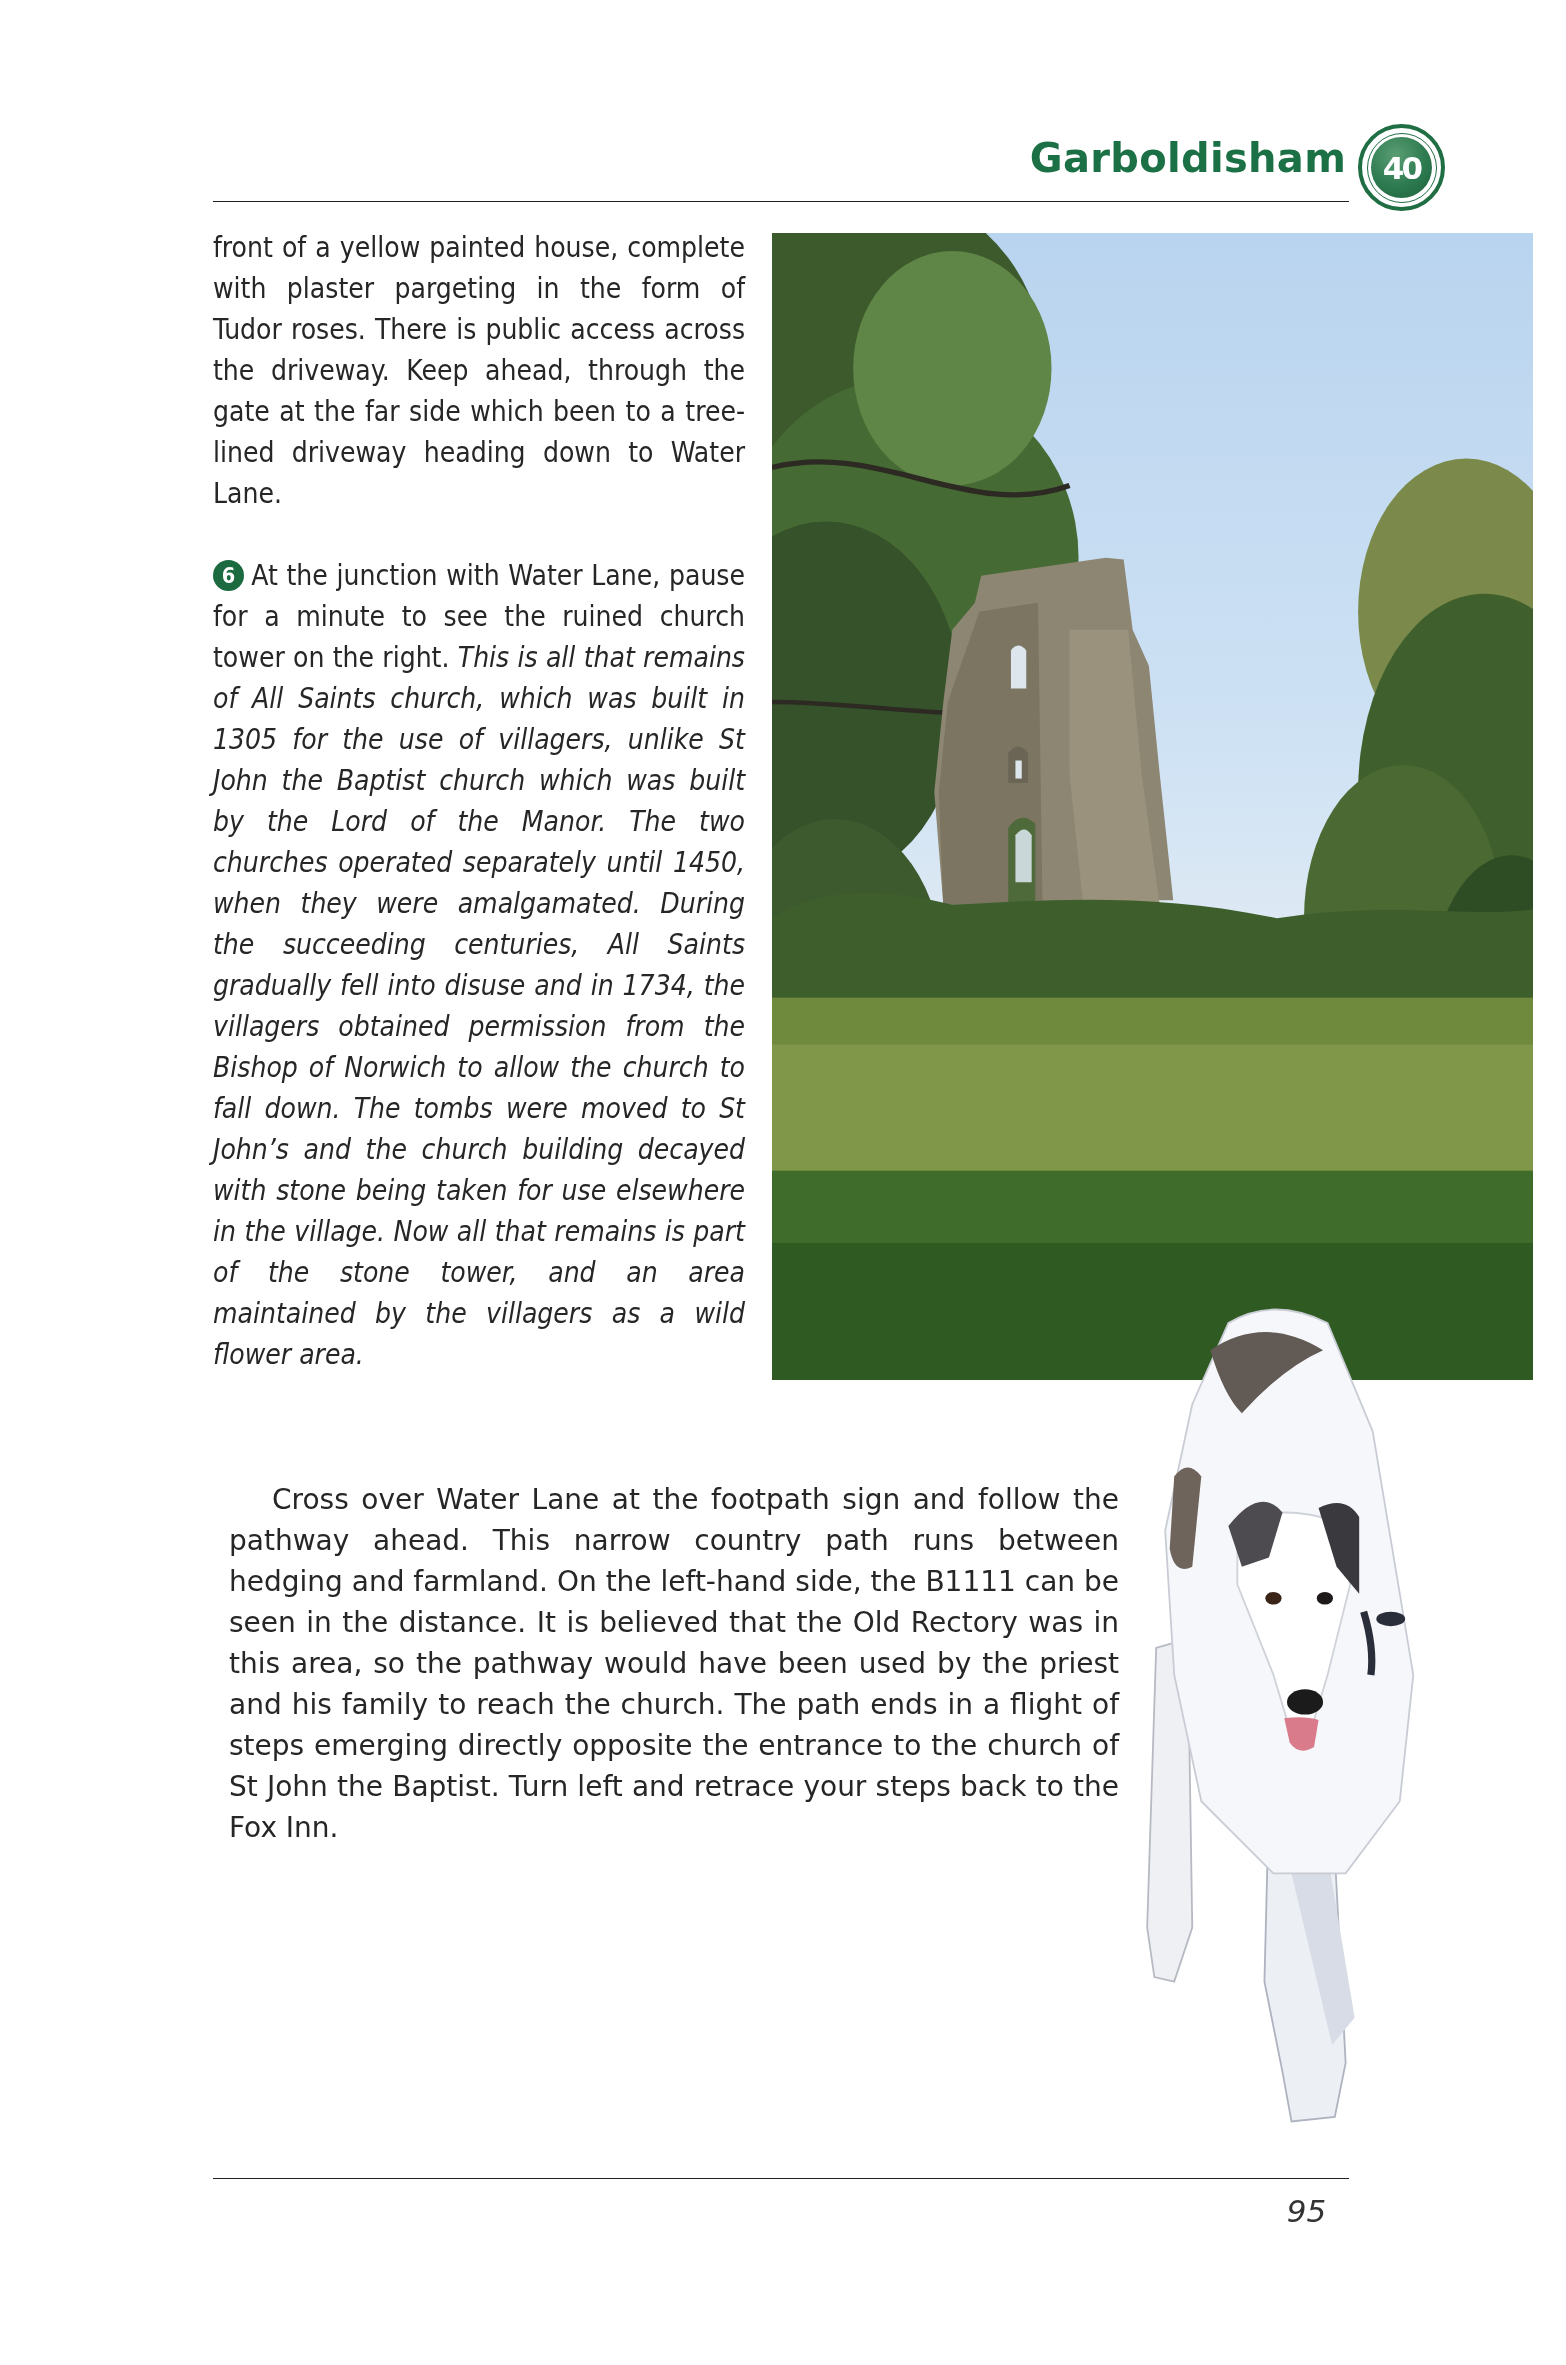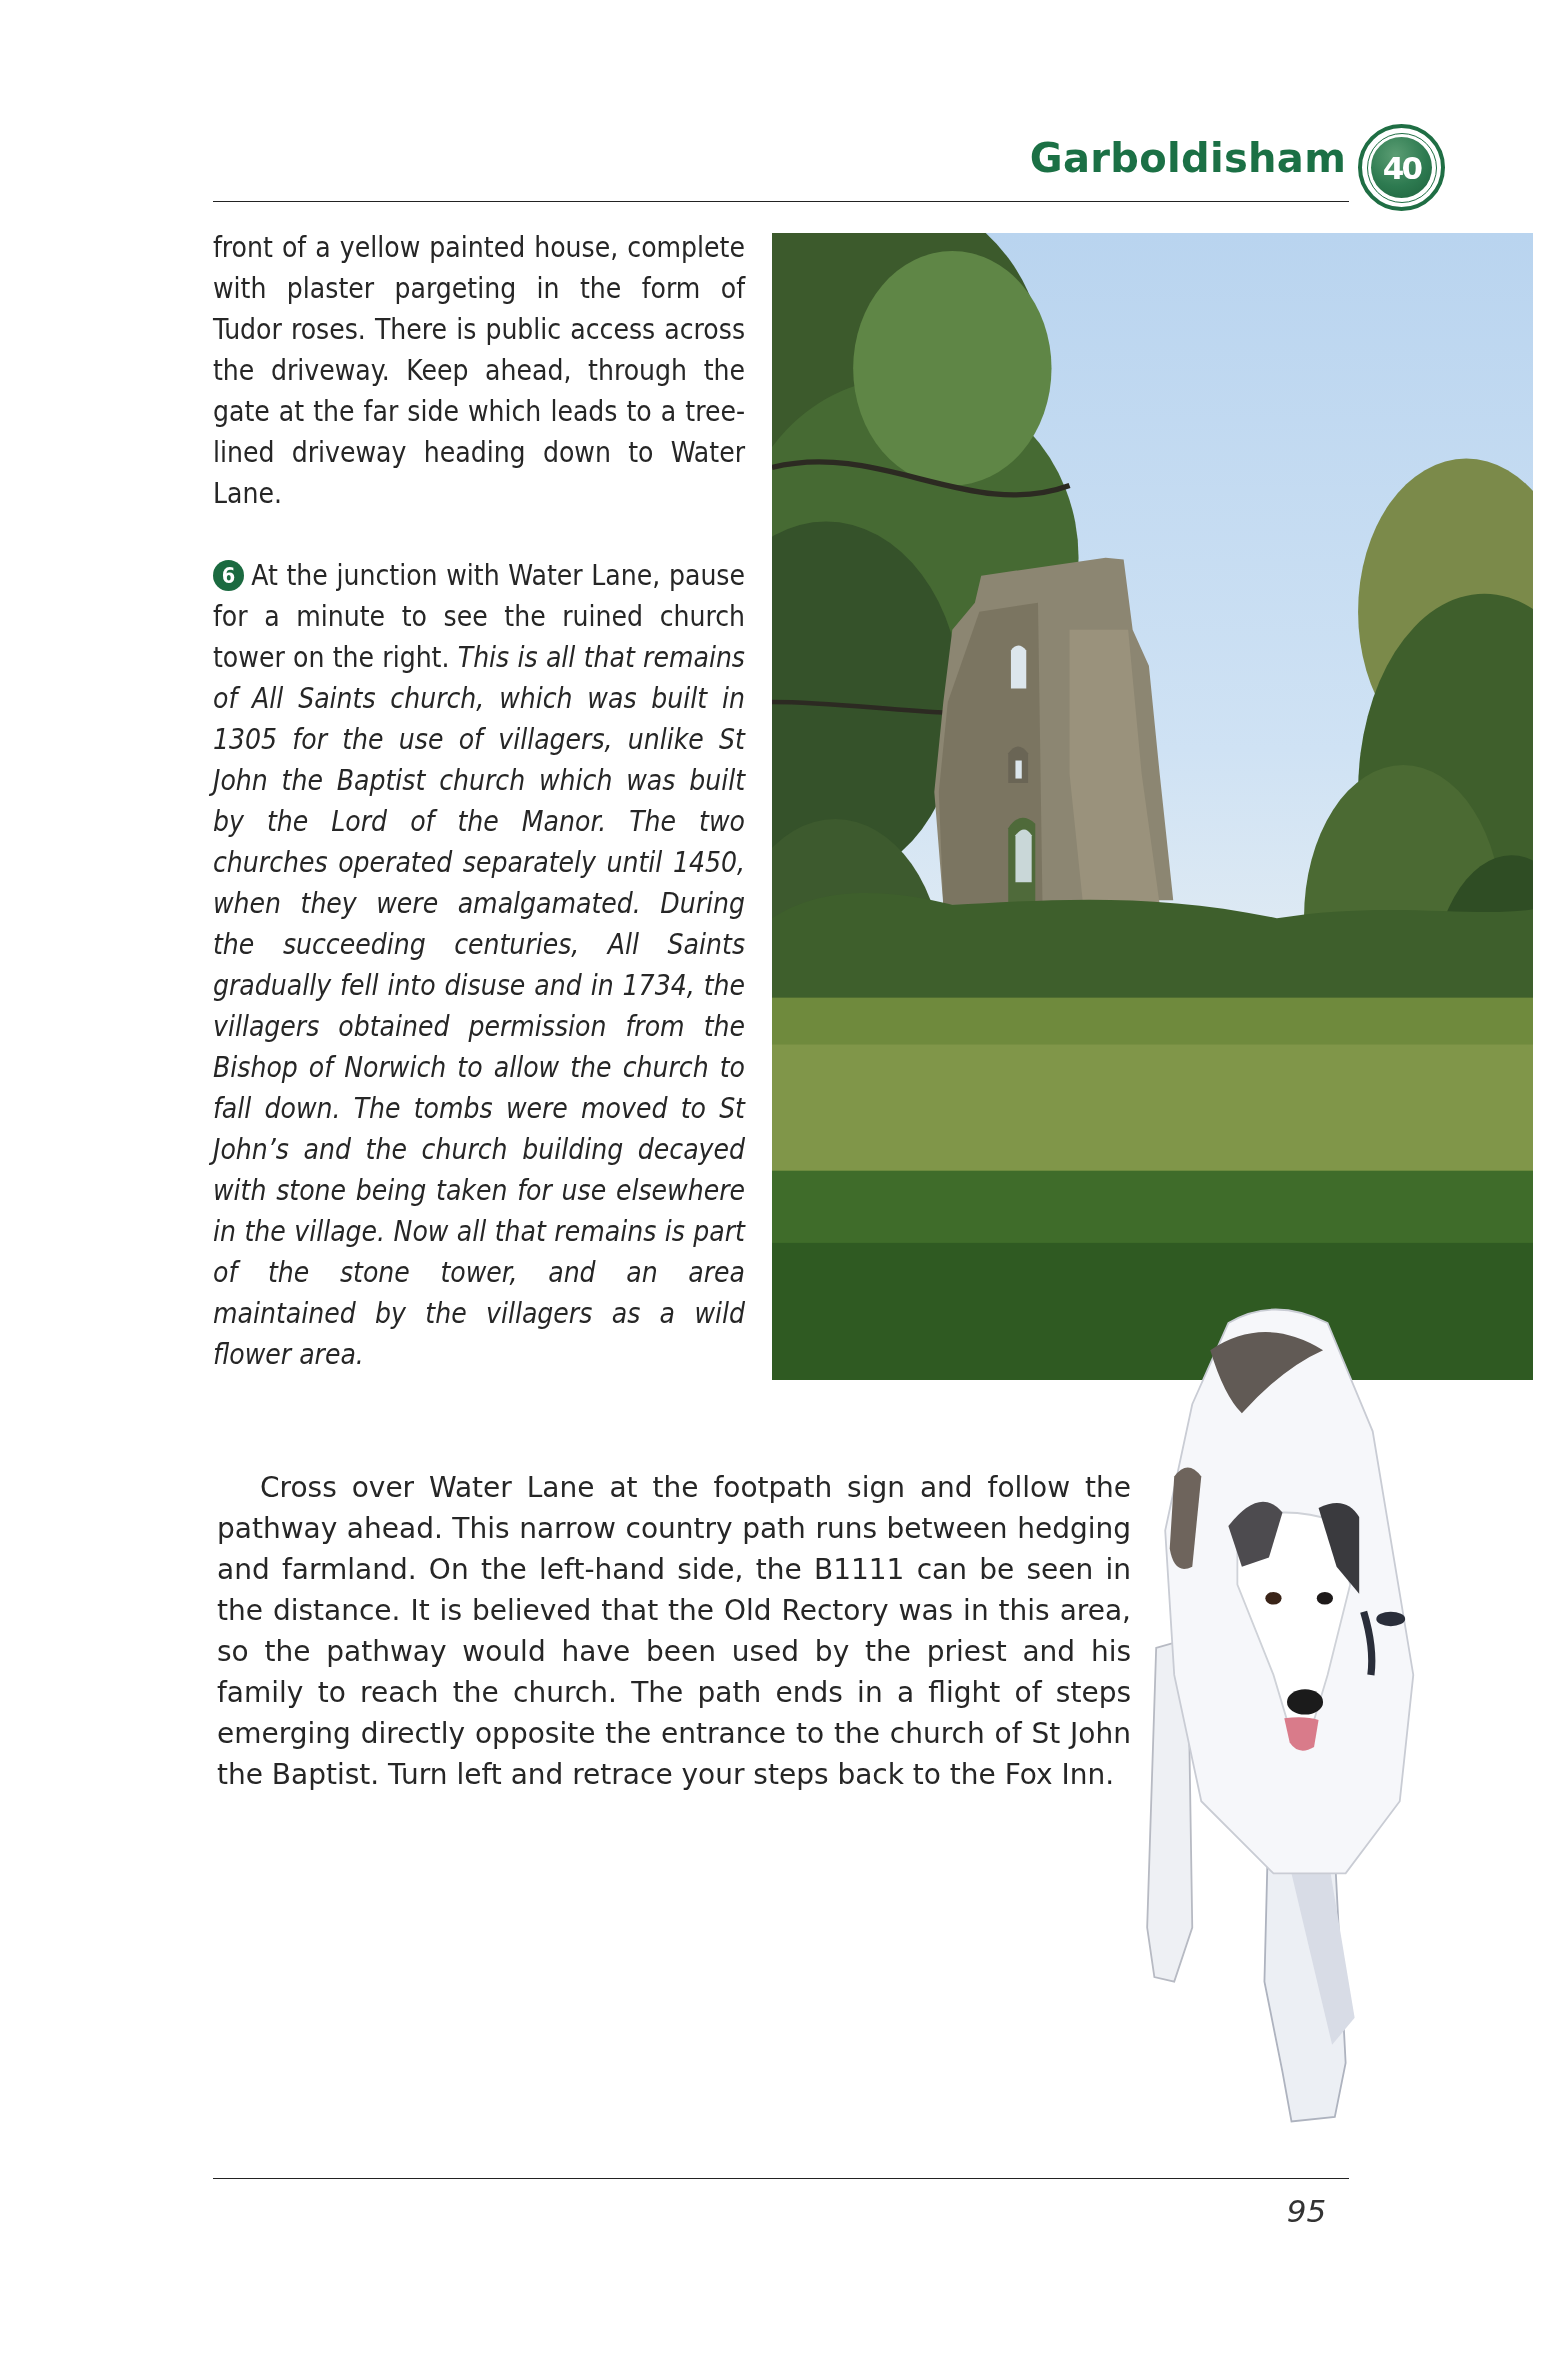--- a/index.html
+++ b/index.html
@@ -25,21 +25,21 @@
     text-align: justify; color: #262626; font-stretch: condensed; }
   .col p { margin: 0; }
   .col .gap { height: 41px; }
   .col em { font-style: italic; }
   .step-num { display: inline-flex; align-items: center; justify-content: center;
     width: 31px; height: 31px; border-radius: 50%; background: #1b6a40; color: #fff;
     font-weight: bold; font-size: 21.6px; vertical-align: 1.8px; margin-right: 7.2px; }
   .full { position: absolute; left: 213px; top: 1463px; width: 922px;
     font-family: "DejaVu Sans", sans-serif; font-size: 28px; line-height: 41px;
     text-align: justify; color: #262626; }
-  .full p { margin: 4px; text-indent: 43px; }
+  .full p { margin: 16px; text-indent: 43px; }
 
   
   .photo { position: absolute; left: 772px; top: 233px; width: 761px; height: 1147px; overflow: hidden;
     background: linear-gradient(180deg, #b9d4ef 0%, #cfe2f4 45%, #e6eef3 70%, #dfe6e6 78%); }
   .photo svg { display: block; }
 
   
   .dog { position: absolute; left: 1138px; top: 1296px; width: 307px; height: 839px; }
 
   
@@ -51,21 +51,21 @@
 <body>
 
 <div class="header-title">Garboldisham</div>
 <div class="walk-badge">
   <div class="inner"></div>
   <div class="core">40</div>
 </div>
 <div class="header-rule"></div>
 
 <div class="col">
-  <p>front of a yellow painted house, complete with plaster pargeting in the form of Tudor roses. There is public access across the driveway. Keep ahead, through the gate at the far side which leads to a tree-lined driveway heading down to Water Lane.</p>
+  <p>front of a yellow painted house, complete with plaster pargeting in the form of Tudor roses. There is public access across the driveway. Keep ahead, through the gate at the far side which been to a tree-lined driveway heading down to Water Lane.</p>
   <div class="gap"></div>
   <p><span class="step-num">6</span><span>At the junction with Water Lane, pause for a minute to see the ruined church tower on the right. </span><em>This is all that remains of All Saints church, which was built in 1305 for the use of villagers, unlike St John the Baptist church which was built by the Lord of the Manor. The two churches operated separately until 1450, when they were amalgamated. During the succeeding centuries, All Saints gradually fell into disuse and in 1734, the villagers obtained permission from the Bishop of Norwich to allow the church to fall down. The tombs were moved to St John’s and the church building decayed with stone being taken for use elsewhere in the village. Now all that remains is part of the stone tower, and an area maintained by the villagers as a wild flower area.</em></p>
 </div>
 
 <div class="full">
   <p>Cross over Water Lane at the footpath sign and follow the pathway ahead.  This narrow country path runs between hedging and farmland. On the left-hand side, the B1111 can be seen in the distance. It is believed that the Old Rectory was in this area, so the pathway would have been used by the priest and his family to reach the church. The path ends in a flight of steps emerging directly opposite the entrance to the church of St John the Baptist. Turn left and retrace your steps back to the Fox Inn.</p>
 </div>
 
 <div class="photo" title="ruined church tower of All Saints among trees and long grass">
   <svg width="761" height="1147" viewBox="0 0 844 1272" xmlns="http://www.w3.org/2000/svg">

